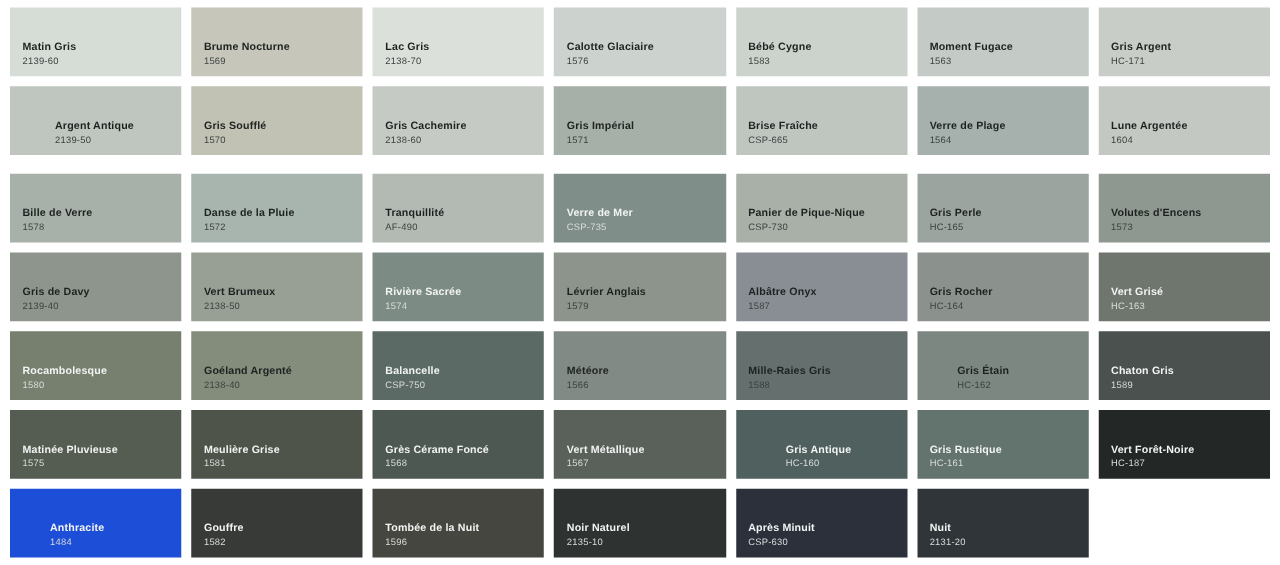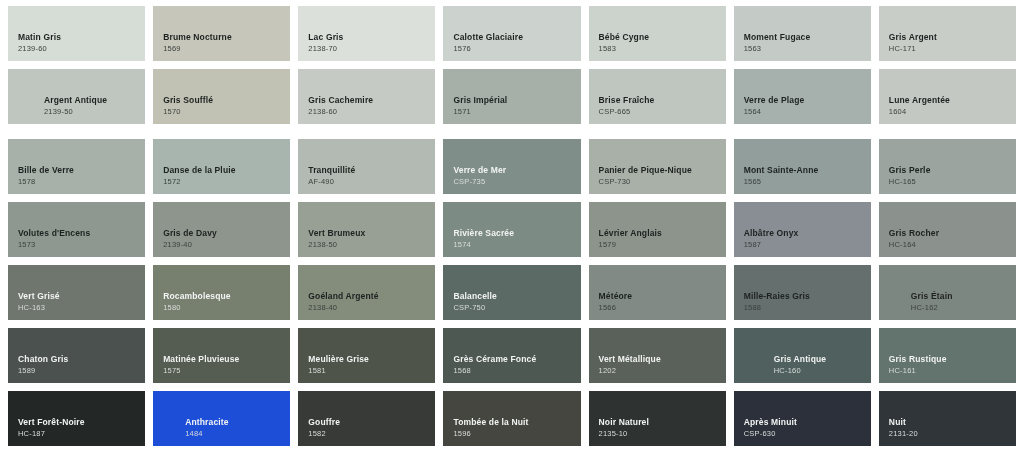--- a/index.html
+++ b/index.html
@@ -130,24 +130,20 @@
       <div class="swatch-code">AF-490</div>
     </div>
     <div class="swatch text-light" style="background: rgb(127, 142, 137);">
       <div class="swatch-name">Verre de Mer</div>
       <div class="swatch-code">CSP-735</div>
     </div>
     <div class="swatch text-dark" style="background: rgb(169, 176, 168);">
       <div class="swatch-name">Panier de Pique-Nique</div>
       <div class="swatch-code">CSP-730</div>
     </div>
-    <div class="swatch text-dark" style="background: rgb(145, 158, 155);">
-      <div class="swatch-name">Mont Sainte-Anne</div>
-      <div class="swatch-code">1565</div>
-    </div>
     <div class="swatch text-dark" style="background: rgb(155, 164, 158);">
       <div class="swatch-name">Gris Perle</div>
       <div class="swatch-code">HC-165</div>
     </div>
     <div class="swatch text-dark" style="background: rgb(142, 152, 144);">
       <div class="swatch-name">Volutes d'Encens</div>
       <div class="swatch-code">1573</div>
     </div>
     <div class="swatch text-dark" style="background: rgb(142, 149, 140);">
       <div class="swatch-name">Gris de Davy</div>
@@ -212,21 +208,21 @@
     <div class="swatch text-light" style="background: rgb(78, 84, 74);">
       <div class="swatch-name">Meulière Grise</div>
       <div class="swatch-code">1581</div>
     </div>
     <div class="swatch text-light" style="background: rgb(77, 88, 83);">
       <div class="swatch-name">Grès Cérame Foncé</div>
       <div class="swatch-code">1568</div>
     </div>
     <div class="swatch text-light" style="background: rgb(90, 97, 90);">
       <div class="swatch-name">Vert Métallique</div>
-      <div class="swatch-code">1202</div>
+      <div class="swatch-code">1567</div>
     </div>
     <div class="swatch text-light" style="background: rgb(79, 96, 94); padding-left: 40px;">
       <div class="swatch-name">Gris Antique</div>
       <div class="swatch-code">HC-160</div>
     </div>
     <div class="swatch text-light" style="background: rgb(99, 115, 110);">
       <div class="swatch-name">Gris Rustique</div>
       <div class="swatch-code">HC-161</div>
     </div>
     <div class="swatch text-light" style="background: rgb(35, 40, 38);">

